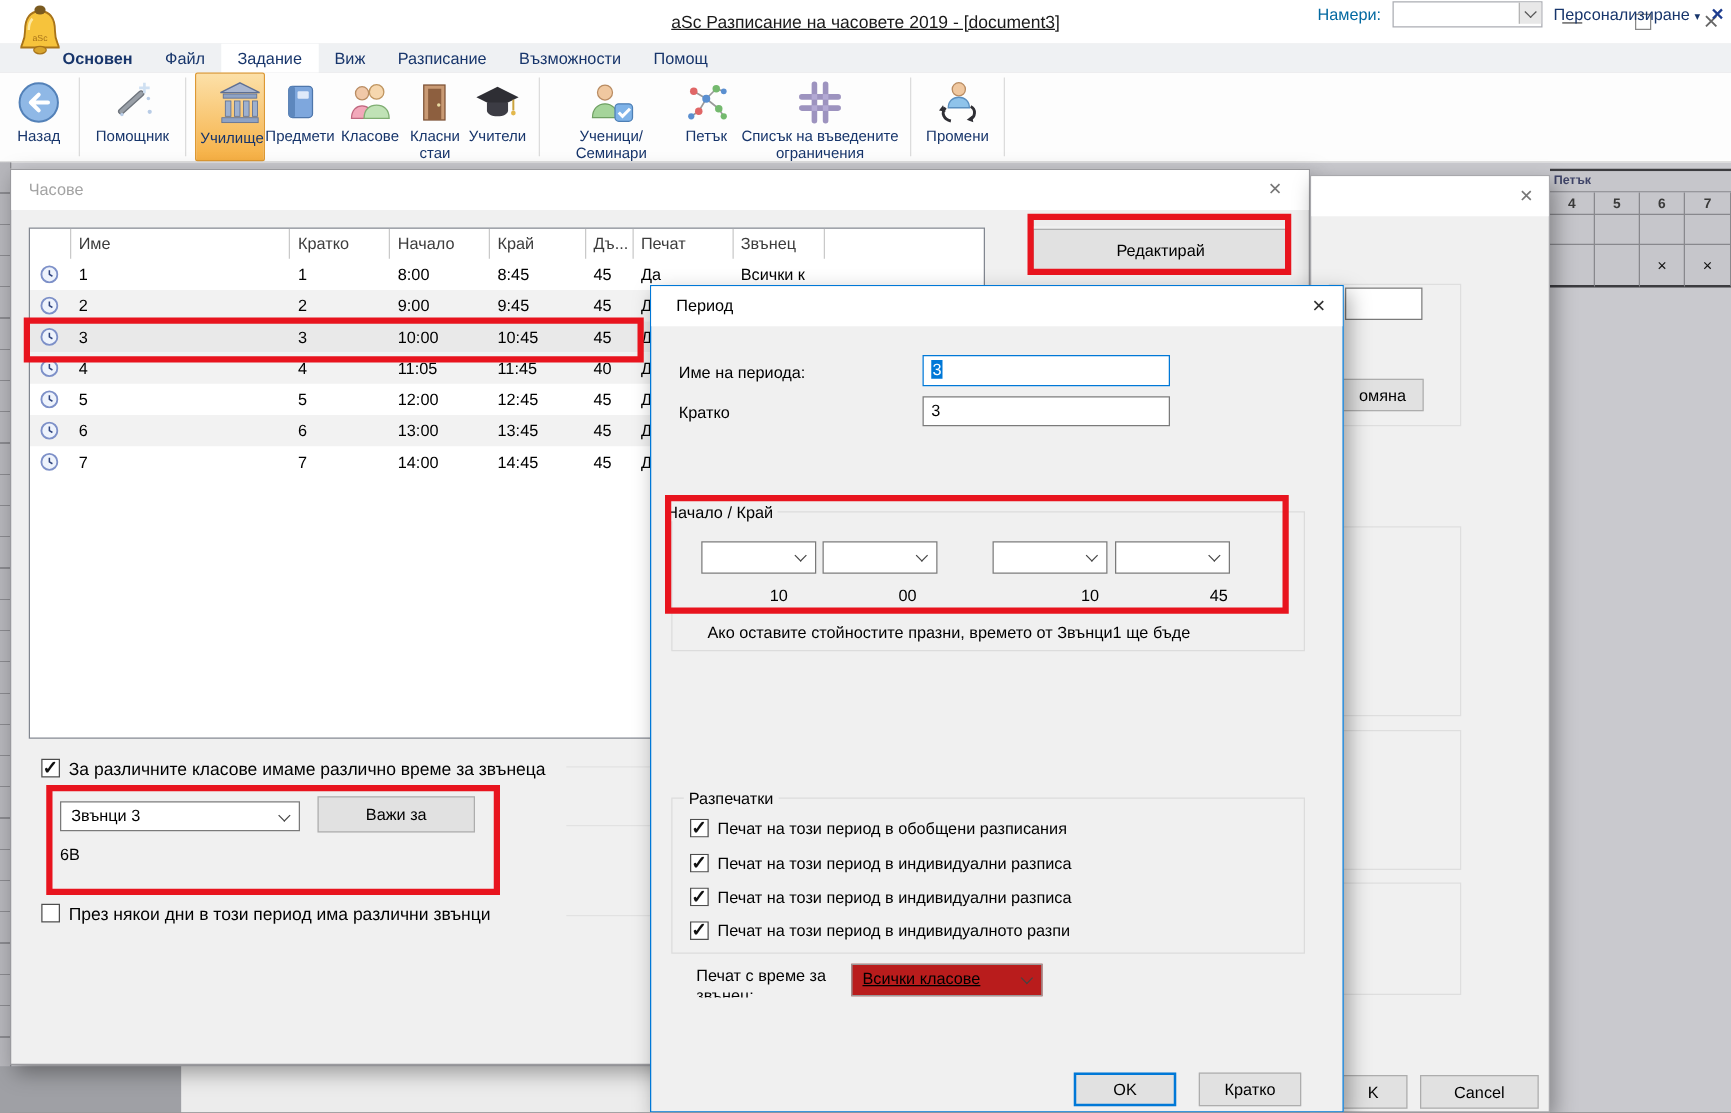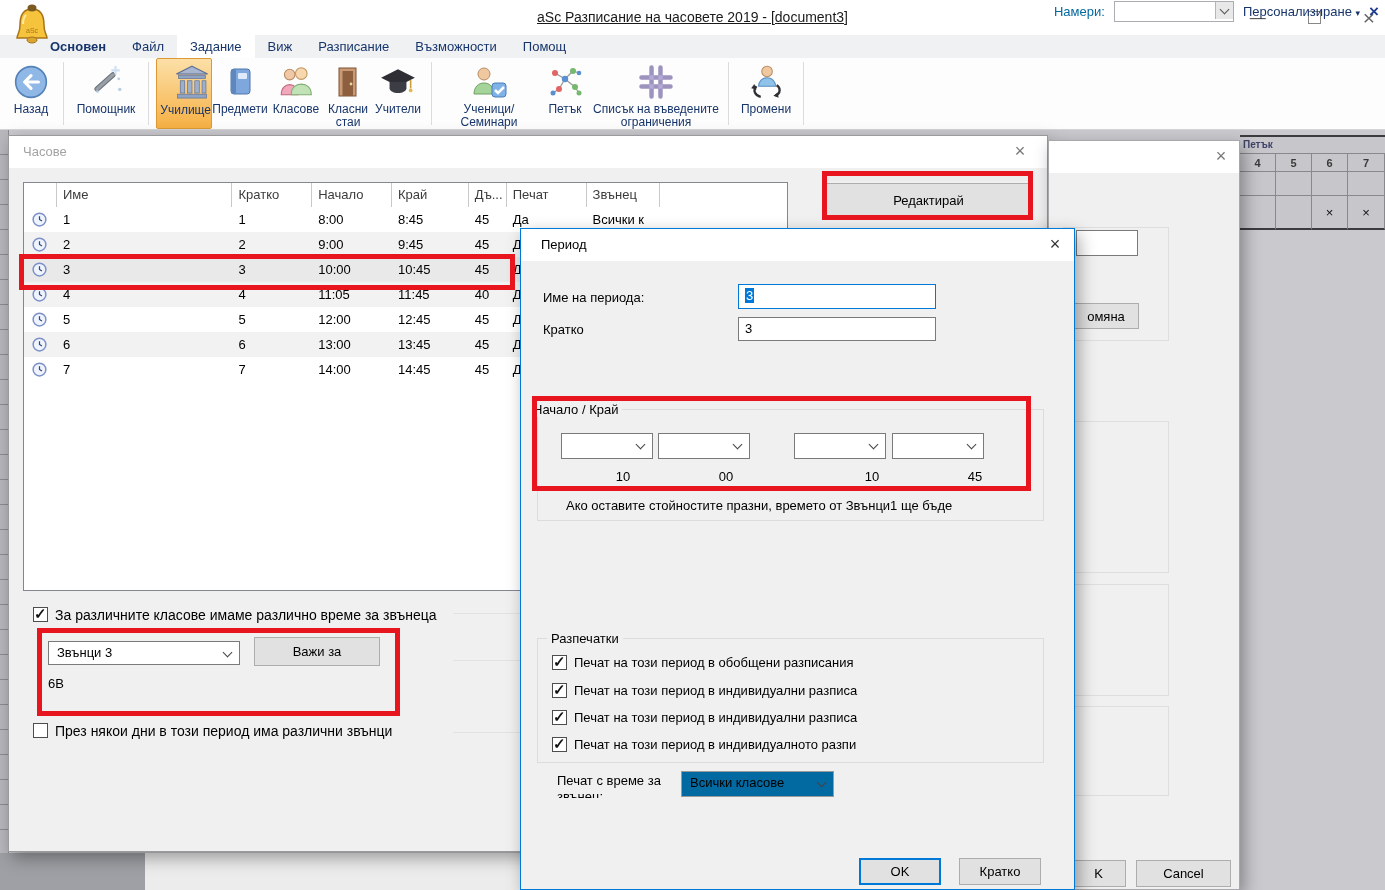--- a/index.html
+++ b/index.html
@@ -77,21 +77,21 @@
   .btn.primary{border:2px solid #0078d7;}
   .sliver{position:absolute;left:817px;top:39px;width:205px;height:6px;background:#ececec;border:1px solid #c2c2c2;border-bottom:none;box-sizing:border-box;}
   .editbtn{left:817px;top:47px;width:205px;height:34px;}
 
   .cbrow{position:absolute;display:flex;gap:7px;align-items:flex-start;font-size:14px;color:#000;}
   .cb{width:15px;height:15px;border:1px solid #4d4d4d;background:#fff;box-sizing:border-box;position:relative;flex:0 0 15px;}
   .cb.checked::after{content:"\2713";position:absolute;top:-3px;left:0px;font-size:15px;font-weight:bold;color:#111;}
 
   .combo{position:absolute;background:#fff;border:1px solid #7a7a7a;box-sizing:border-box;font-size:13px;padding:3px 0 0 8px;overflow:hidden;white-space:nowrap;}
   .combo .chev{position:absolute;right:8px;top:7px;border-color:#444;}
-  .combo.gray{background:#0369a1;border-color:#9a9a9a;}
+  .combo.gray{background:#b91c1c;border-color:#9a9a9a;text-decoration:underline;}
 
   .faint{position:absolute;height:1px;background:#e2e2e2;width:68px;left:444px;}
 
   
   .plabel{position:absolute;font-size:13px;color:#000;}
   .tinput{position:absolute;background:#fff;border:1px solid #7a7a7a;font-size:13px;padding:3px 6px;box-sizing:border-box;overflow:hidden;}
   .tinput.focus{border-color:#0078d7;}
   .selword{background:#0078d7;color:#fff;padding:0 1px;}
   .groupbox{position:absolute;border:1px solid #dcdcdc;box-sizing:border-box;}
   .glabel{position:absolute;font-size:13px;background:#f0f0f0;padding:0 4px;color:#000;white-space:nowrap;}

